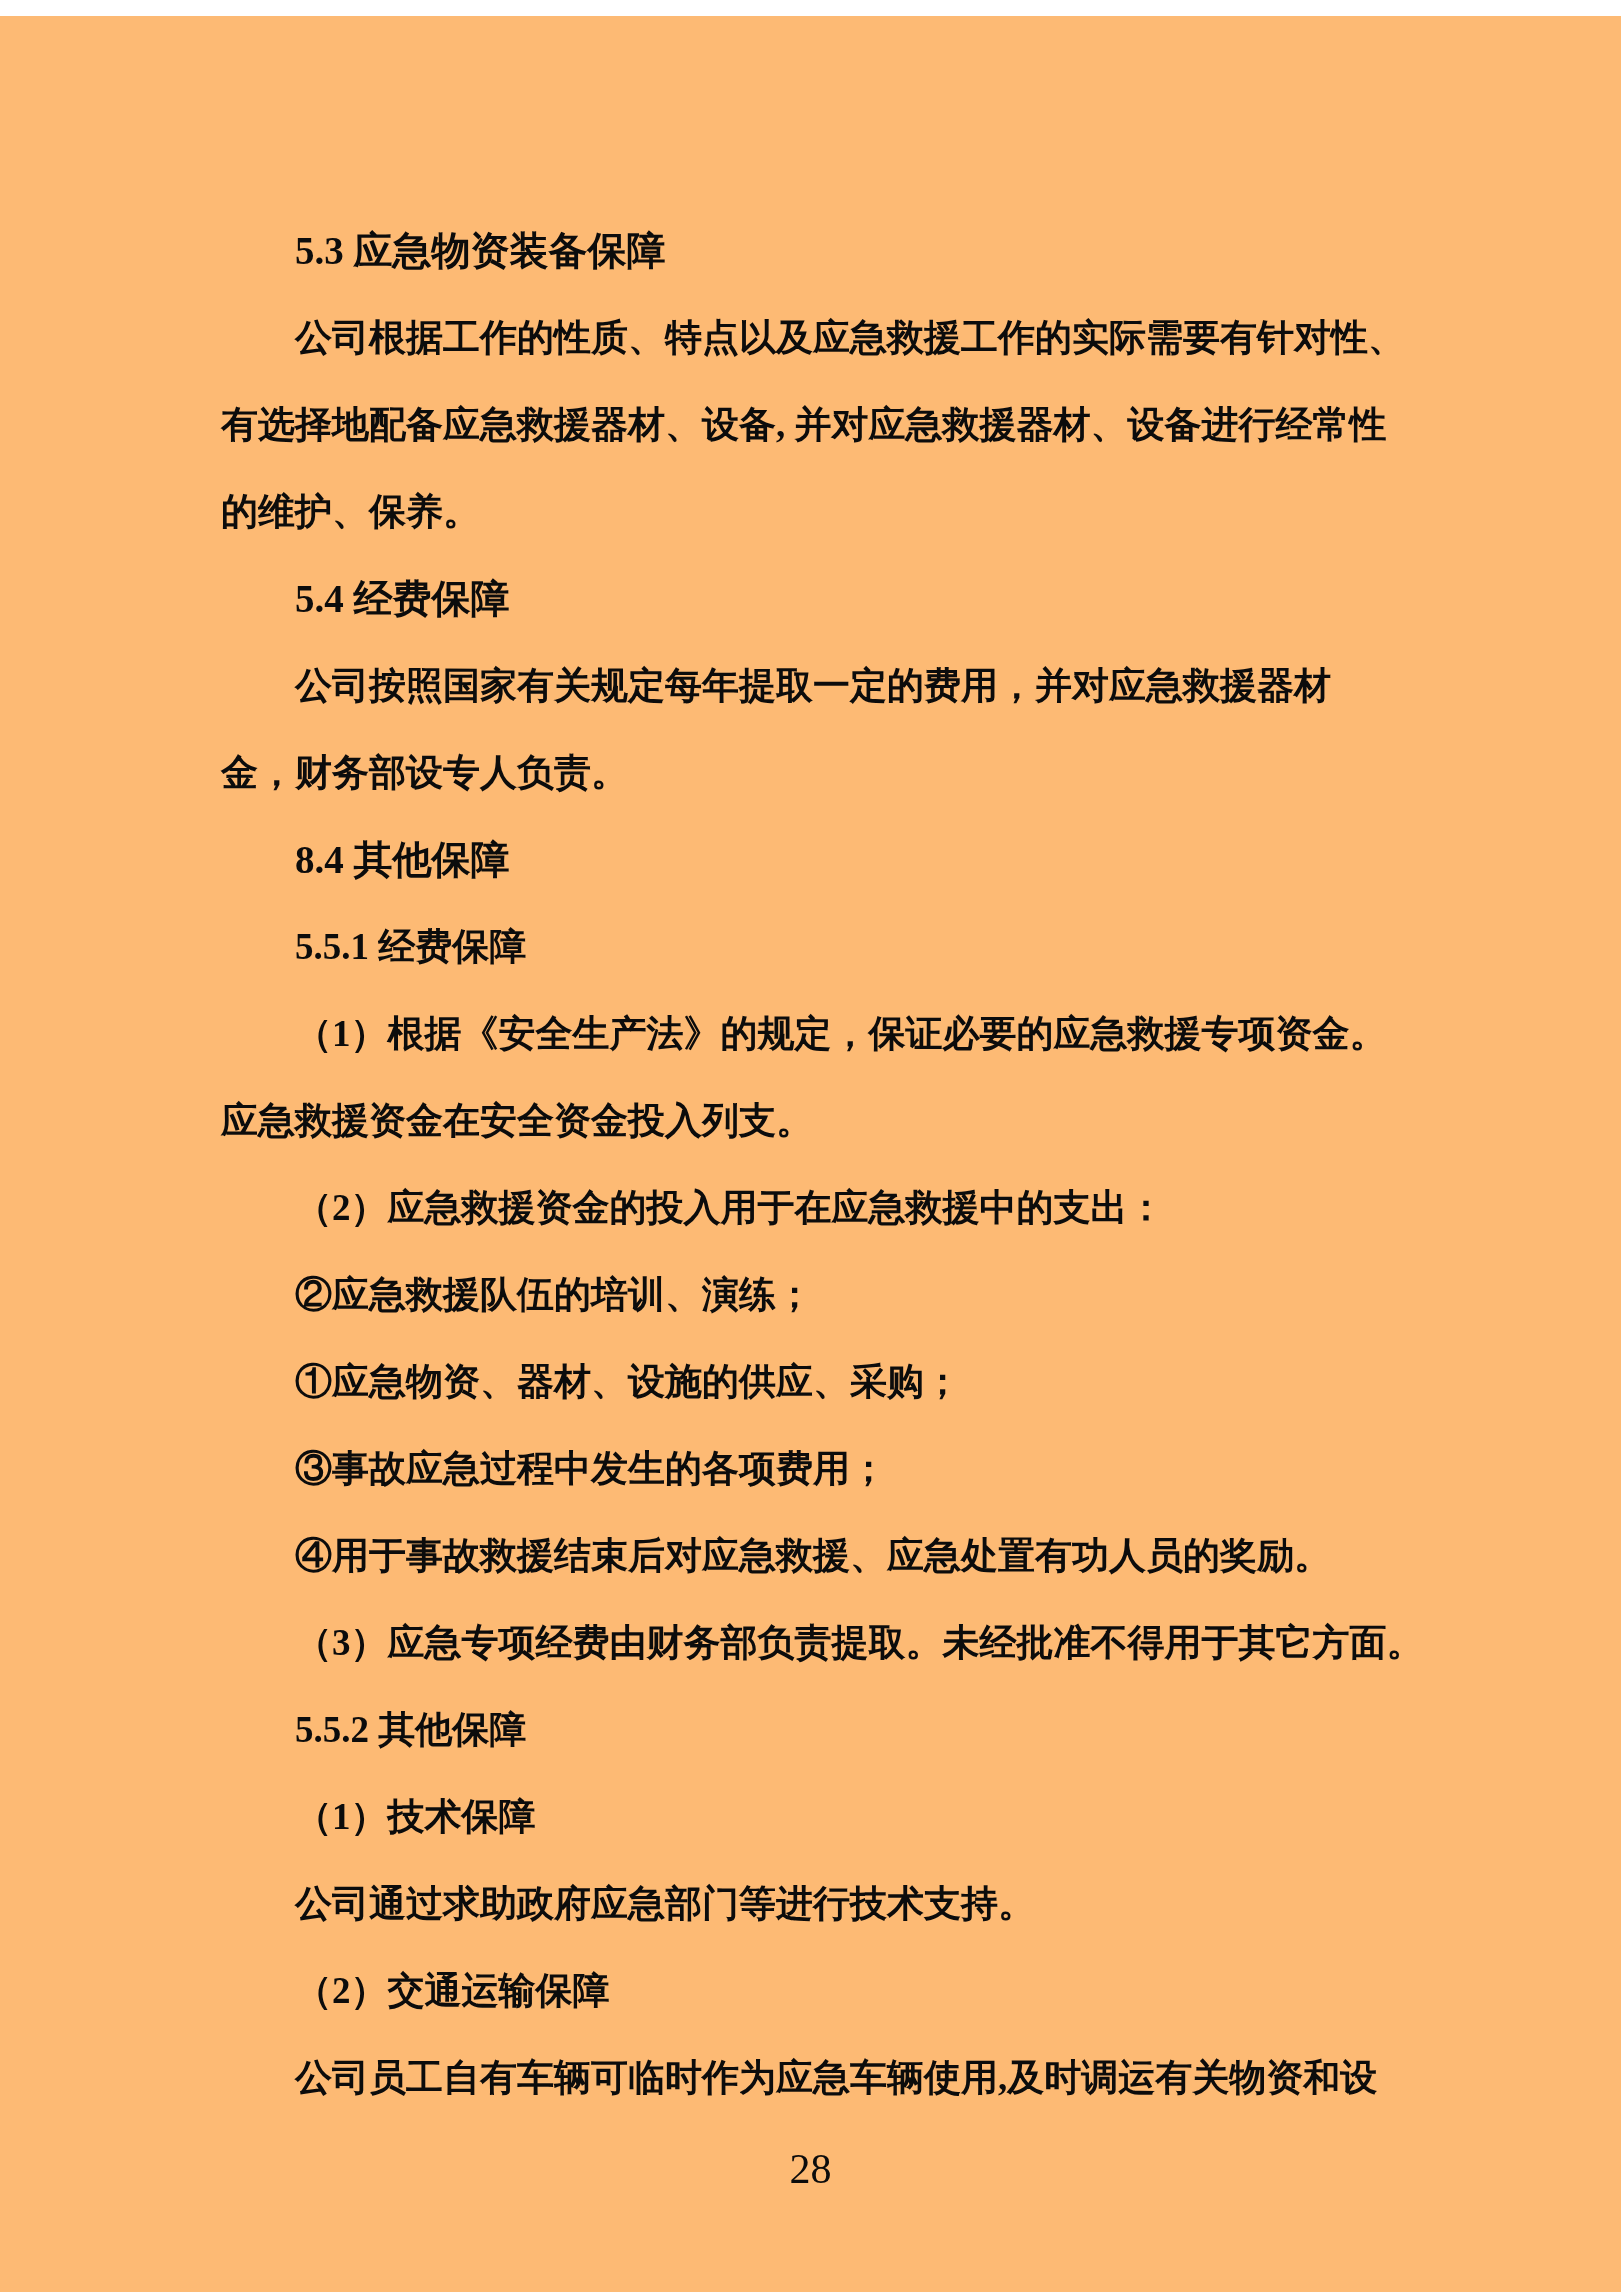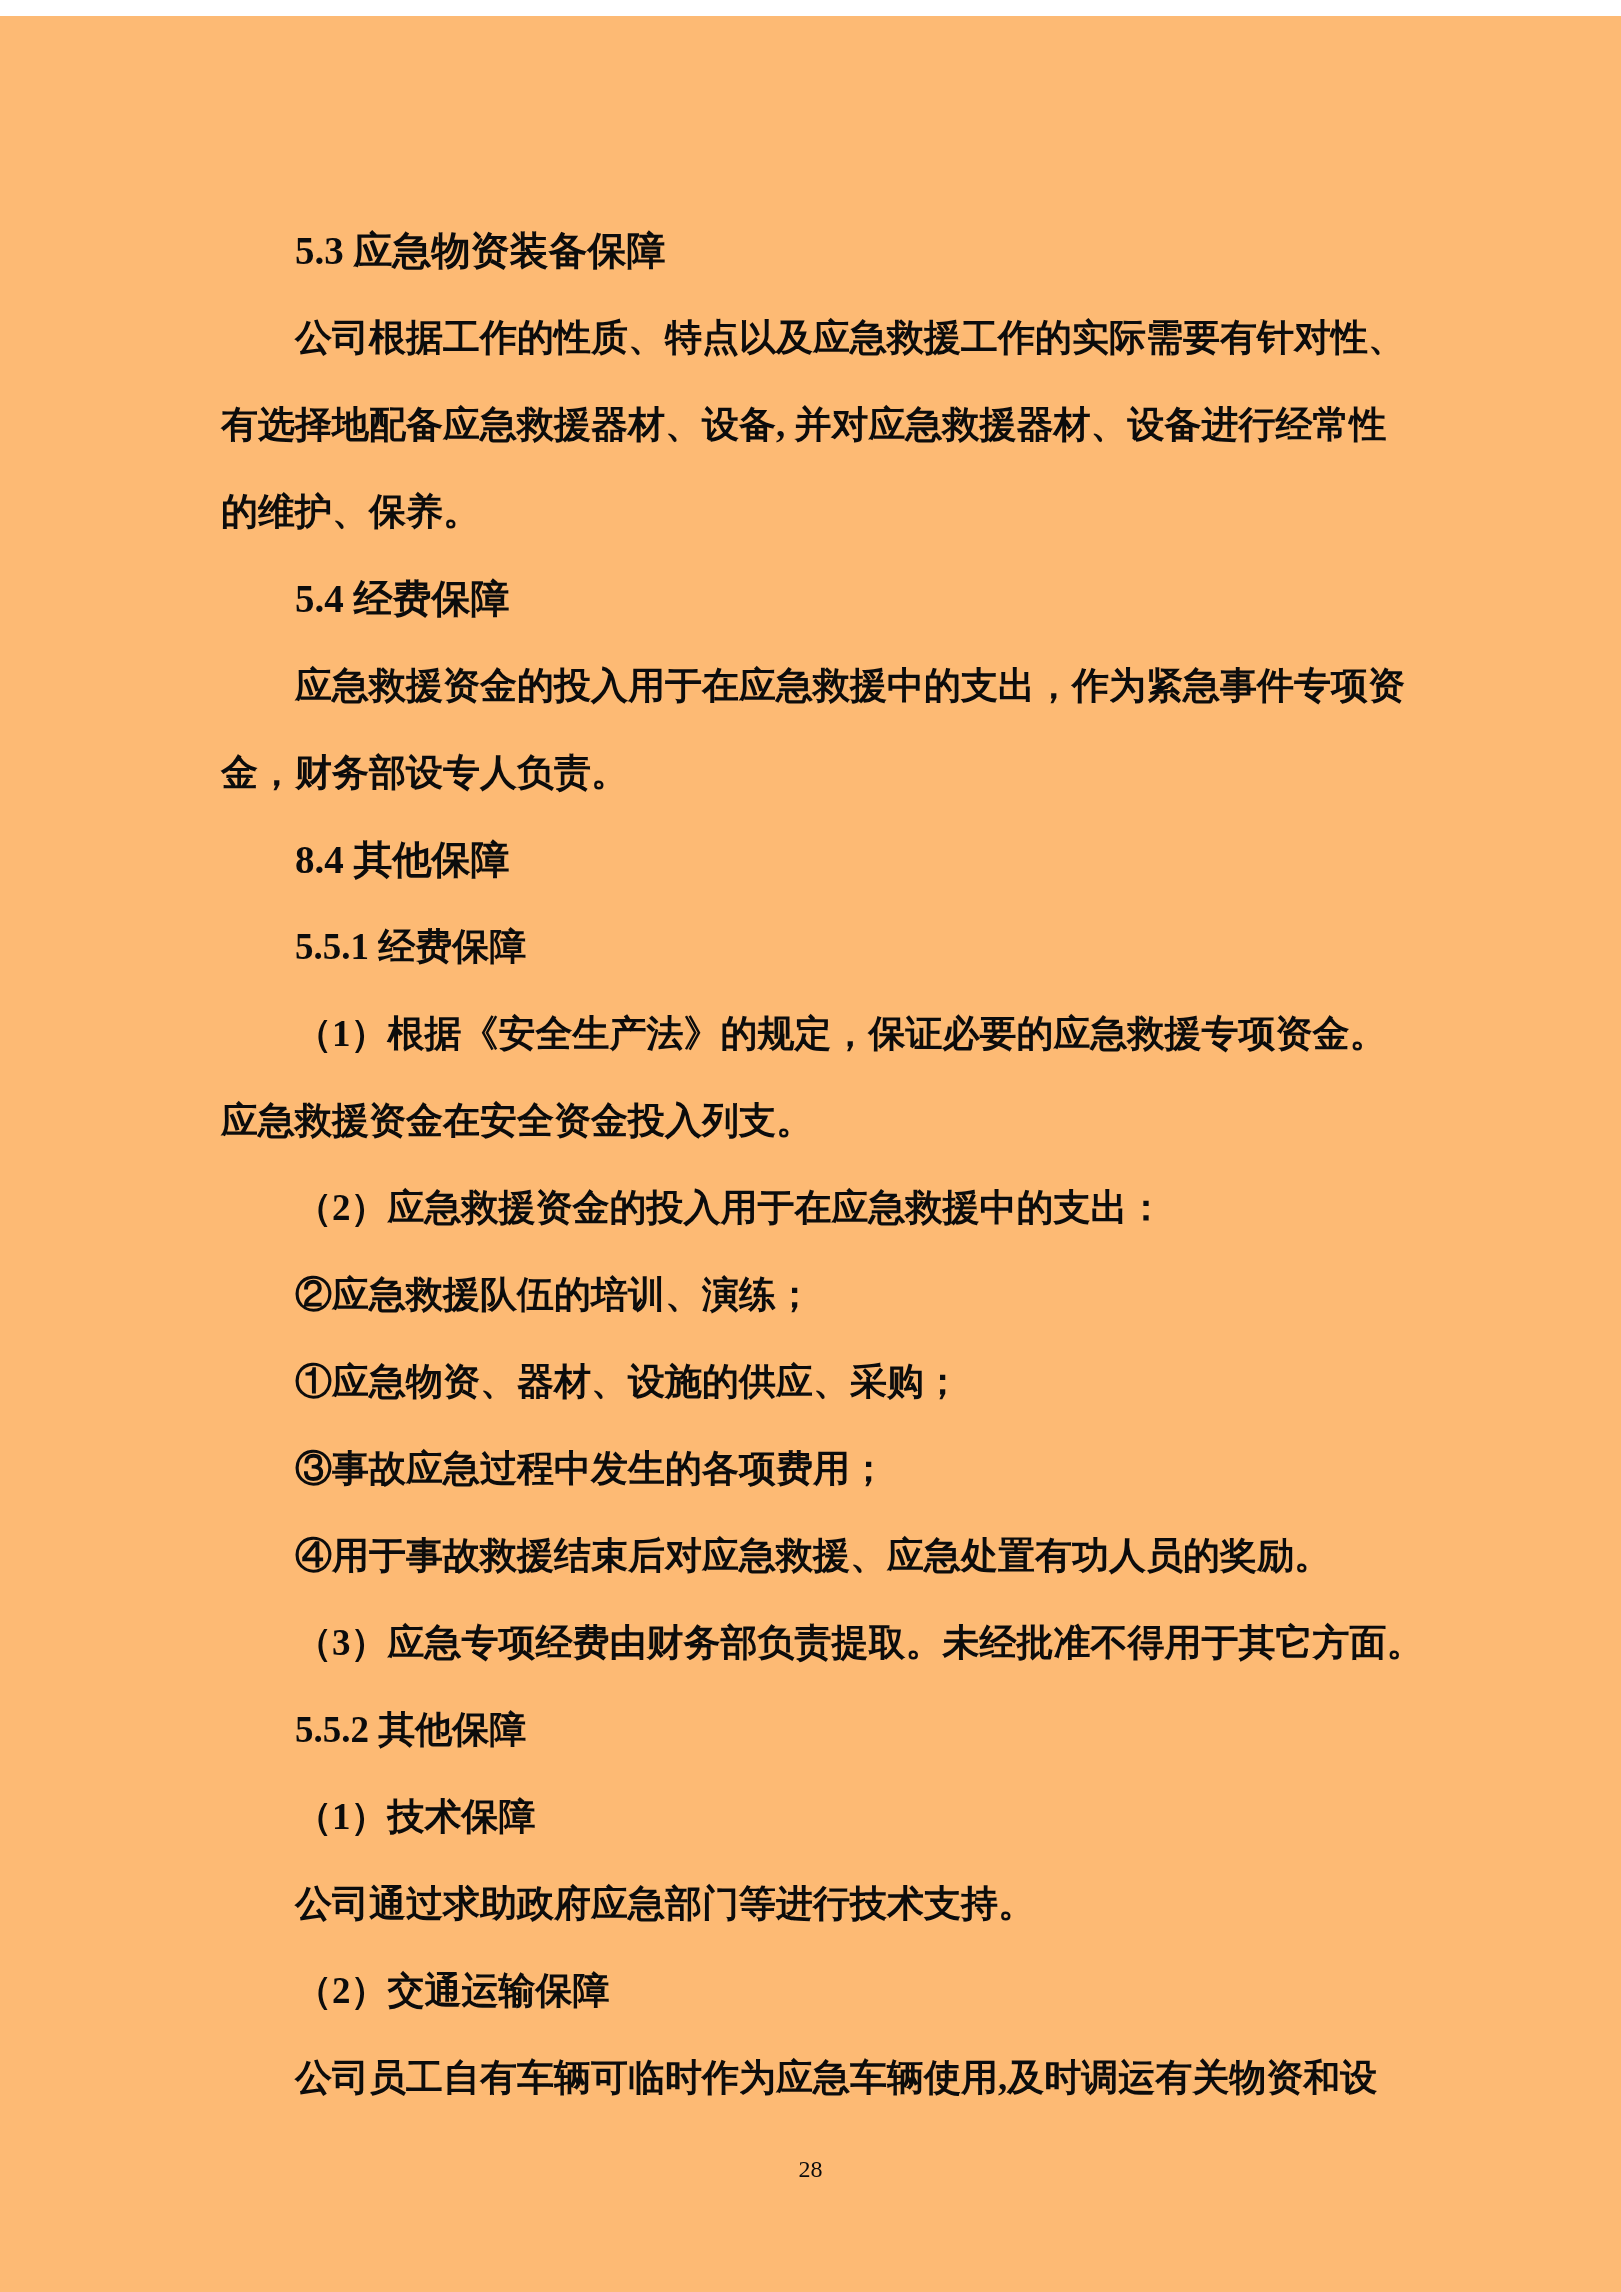--- a/index.html
+++ b/index.html
@@ -29,36 +29,36 @@
     font-weight: bold;
   }
   .line.indent { padding-left: 74px; }
   .line.heading {
     font-weight: 700;
     font-size: 39px;
   }
   .page-number {
     margin-top: 29px;
     text-align: center;
-    font-size: 24px;
+    font-size: 42px;
     line-height: 39px;
     color: #0c0c0c;
   }
 </style>
 </head>
 <body>
 
 <div class="page">
   <div class="content" id="content">
       <div class="line indent heading">5.3 应急物资装备保障</div>
       <div class="line indent">公司根据工作的性质、特点以及应急救援工作的实际需要有针对性、</div>
       <div class="line">有选择地配备应急救援器材、设备, 并对应急救援器材、设备进行经常性</div>
       <div class="line">的维护、保养。</div>
       <div class="line indent heading">5.4 经费保障</div>
-      <div class="line indent">应急救援资金的投入用于在应急救援中的支出，作为紧急事件专项资</div>
+      <div class="line indent">公司按照国家有关规定每年提取一定的费用，并对应急救援器材</div>
       <div class="line">金，财务部设专人负责。</div>
       <div class="line indent heading">8.4 其他保障</div>
       <div class="line indent">5.5.1 经费保障</div>
       <div class="line indent">（1）根据《安全生产法》的规定，保证必要的应急救援专项资金。</div>
       <div class="line">应急救援资金在安全资金投入列支。</div>
       <div class="line indent">（2）应急救援资金的投入用于在应急救援中的支出：</div>
       <div class="line indent">②应急救援队伍的培训、演练；</div>
       <div class="line indent">①应急物资、器材、设施的供应、采购；</div>
       <div class="line indent">③事故应急过程中发生的各项费用；</div>
       <div class="line indent">④用于事故救援结束后对应急救援、应急处置有功人员的奖励。</div>

